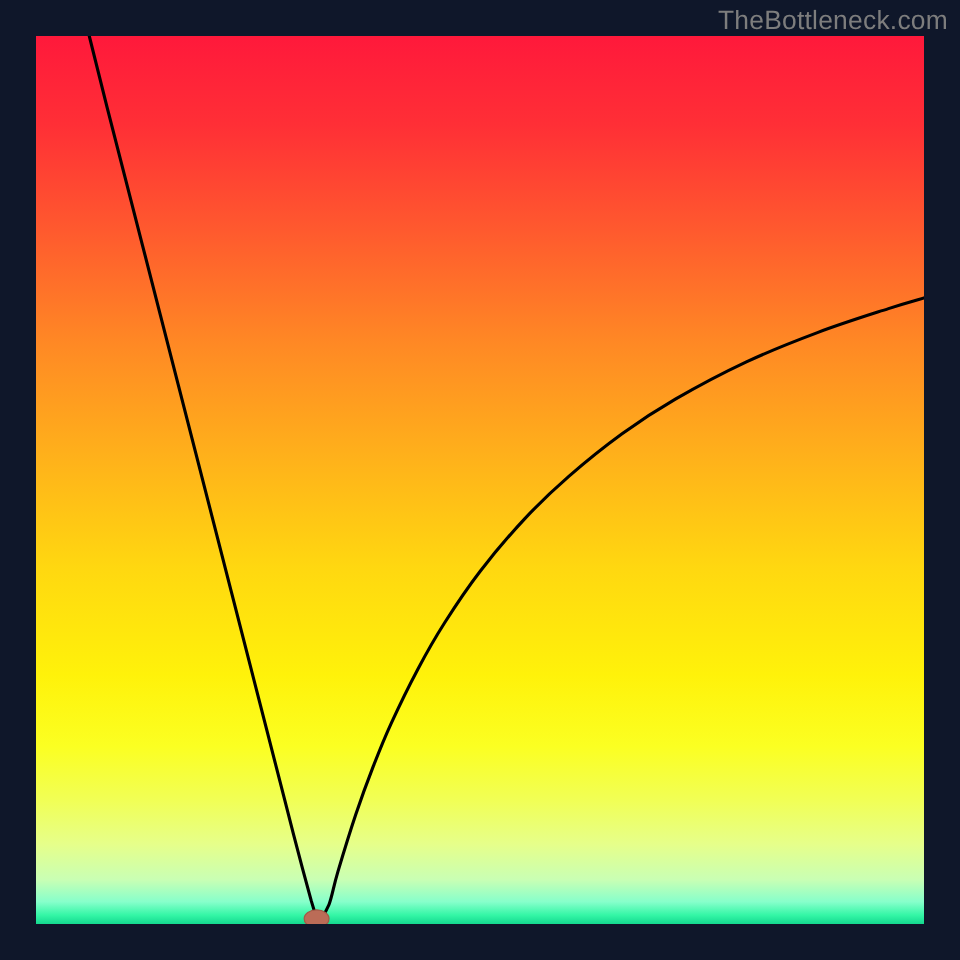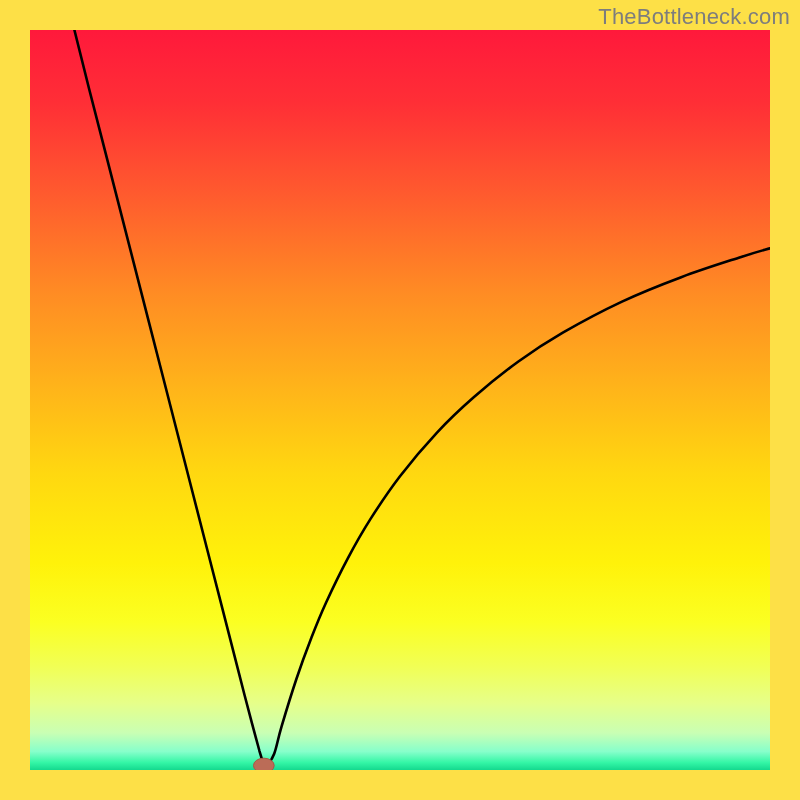--- a/index.html
+++ b/index.html
@@ -8,21 +8,21 @@
     width: 800px;
     height: 800px;
     background: #000;
     overflow: hidden;
     font-family: Arial, Helvetica, sans-serif;
   }
   .frame {
     position: relative;
     width: 800px;
     height: 800px;
-    background: #fde047;
+    background: #0f172a;
   }
   .plot {
     position: absolute;
     left: 30px;
     top: 30px;
     width: 740px;
     height: 740px;
   }
   .watermark {
     position: absolute;

